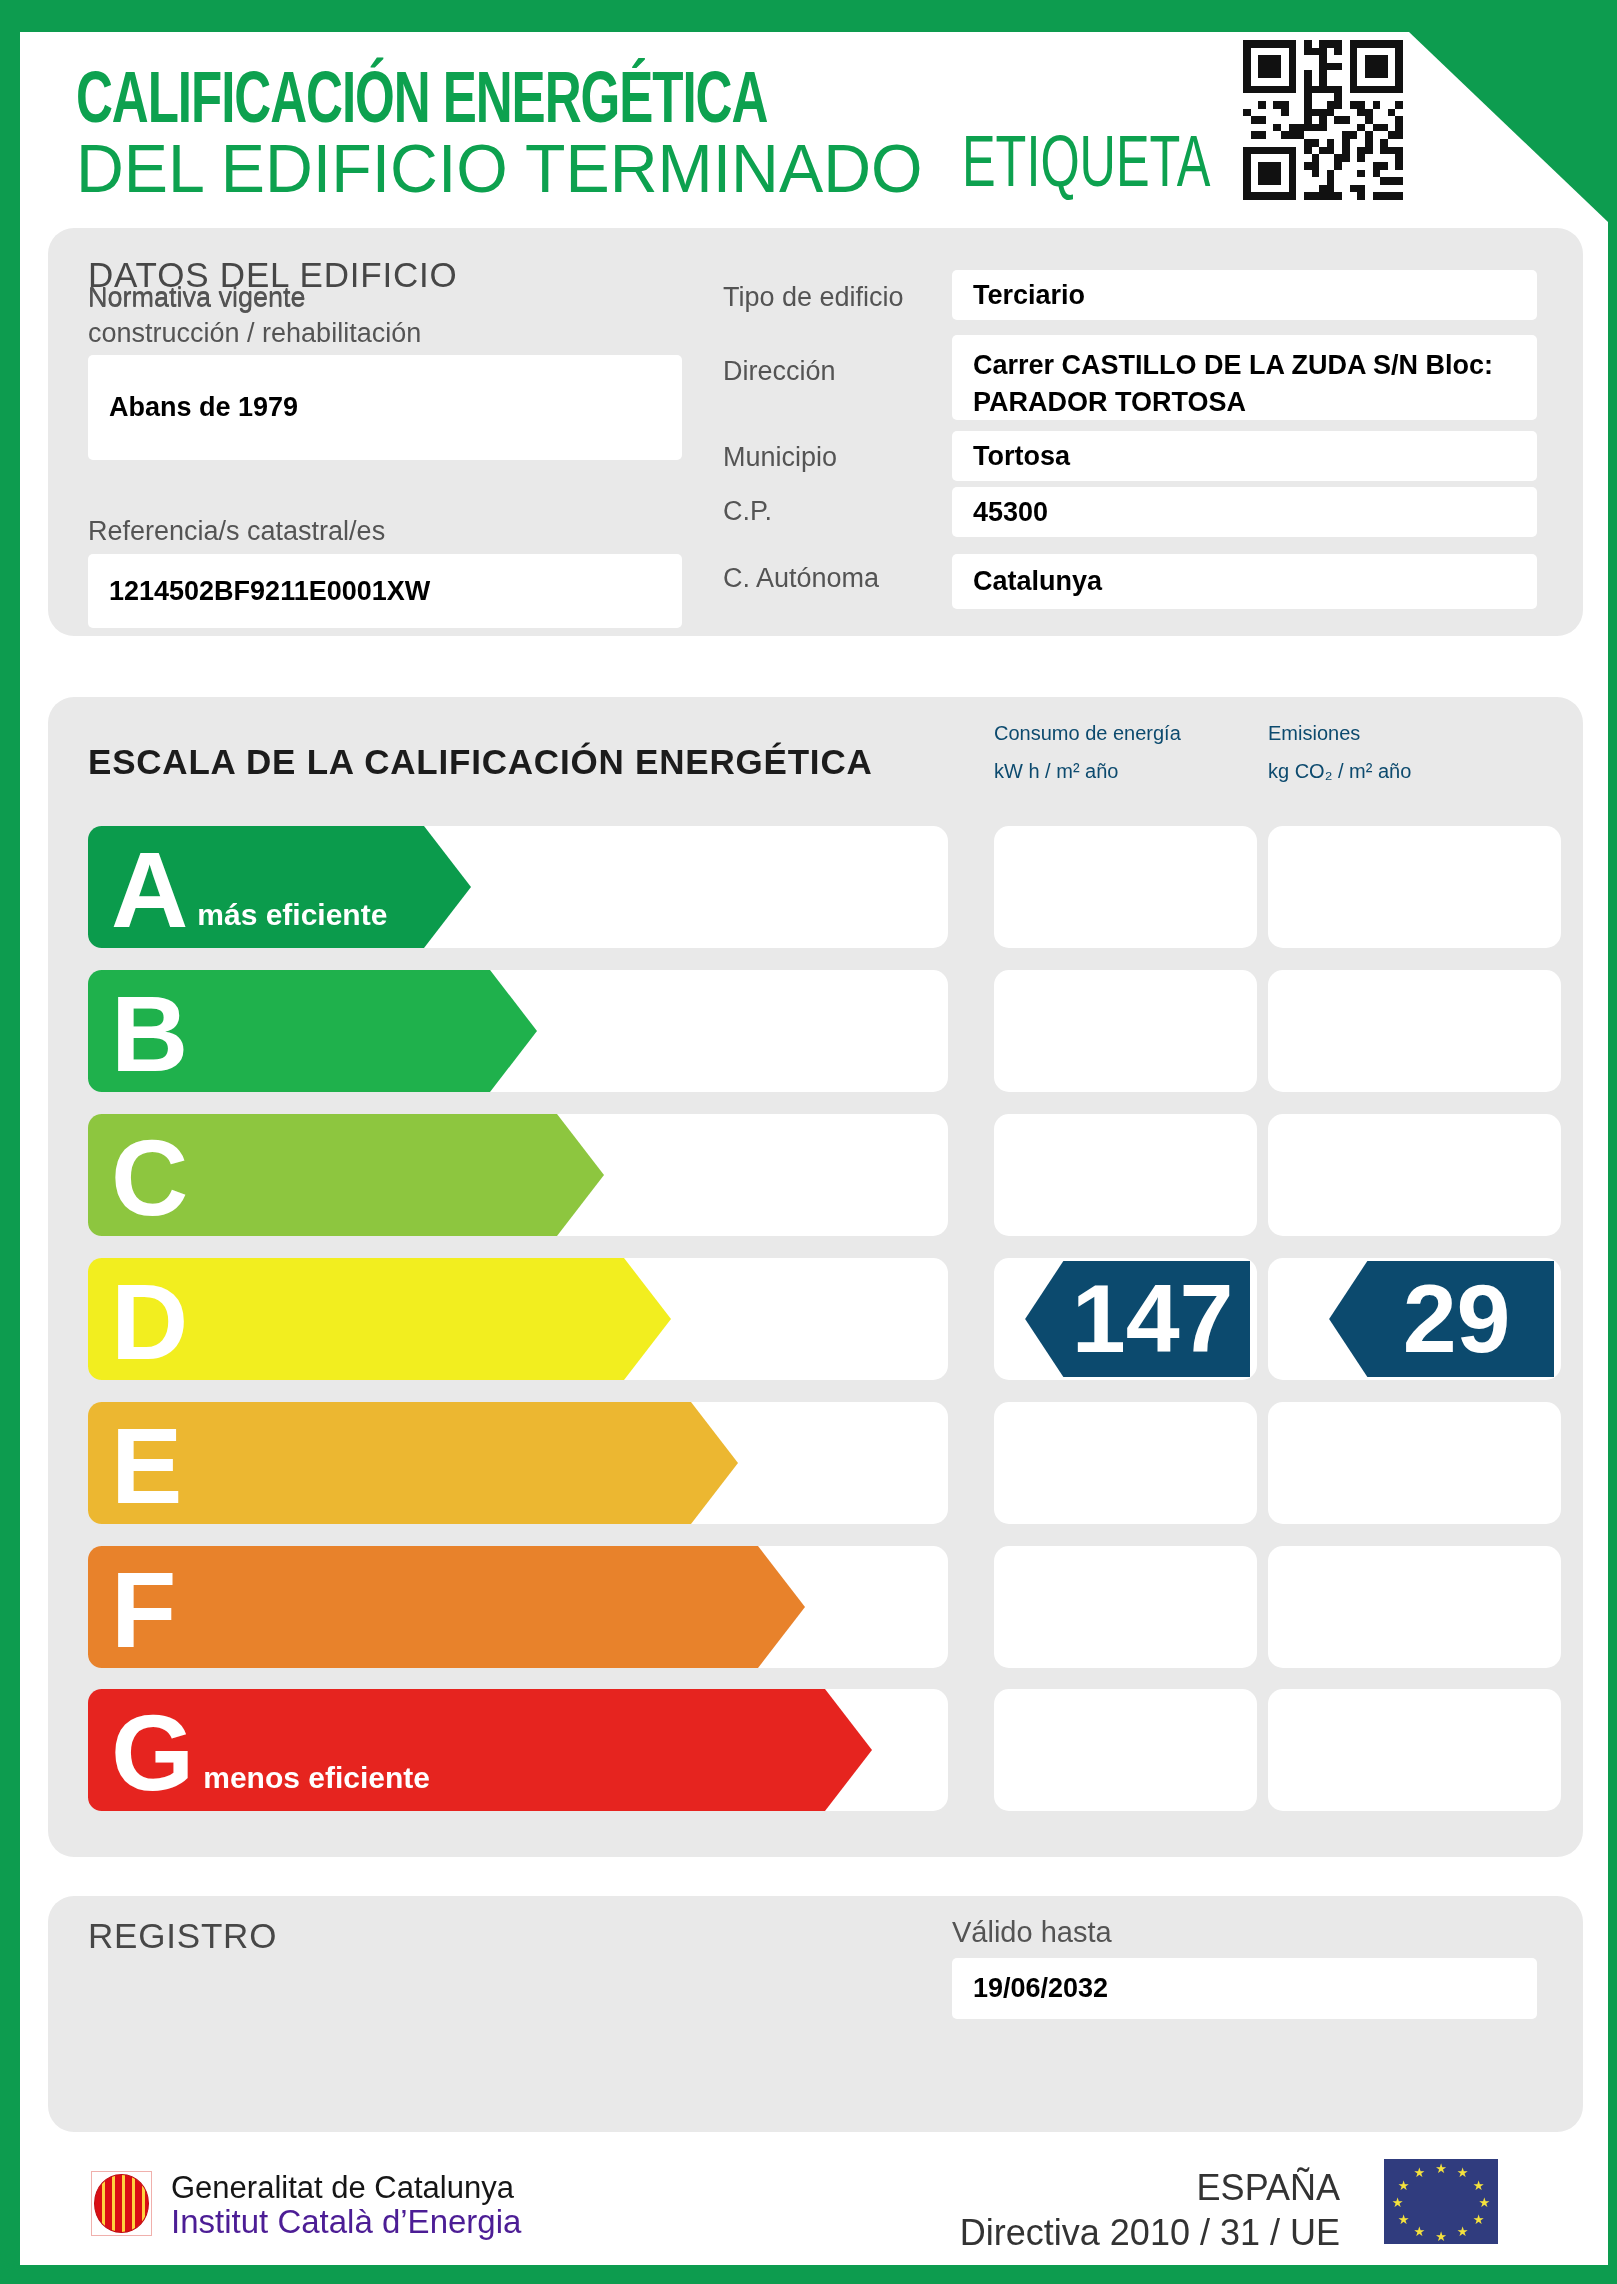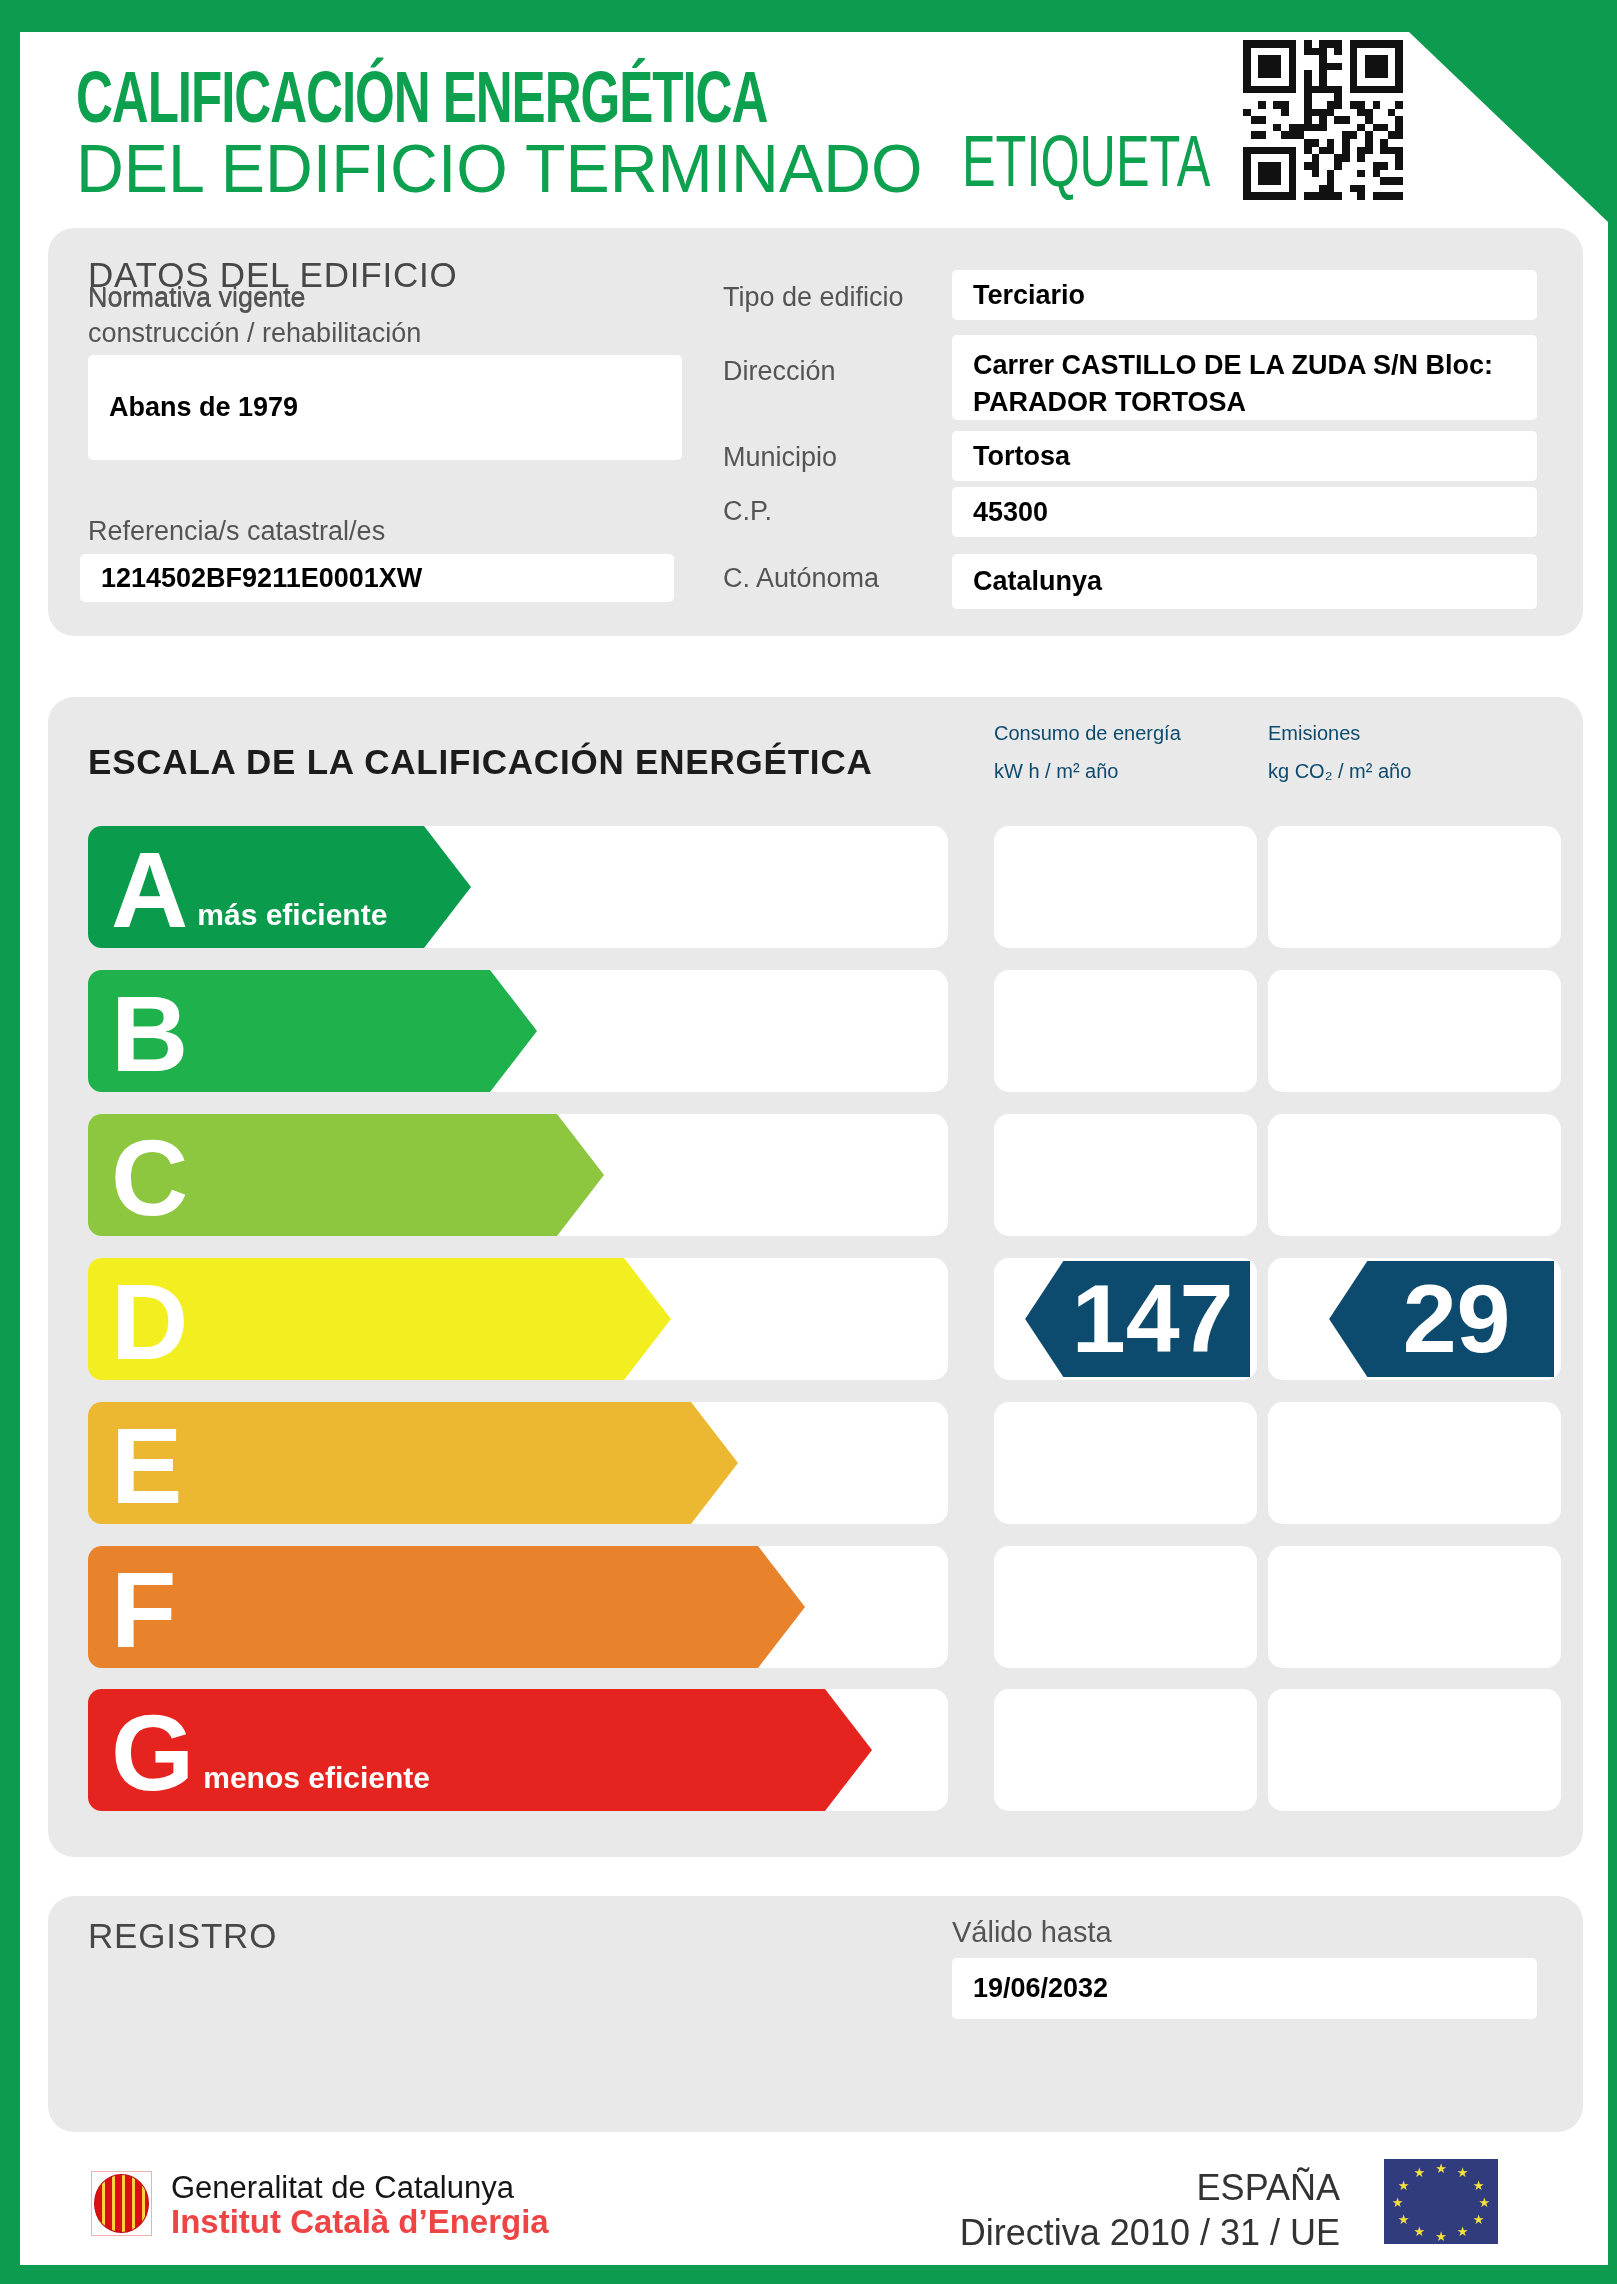--- a/index.html
+++ b/index.html
@@ -45,21 +45,21 @@
          clip-path:polygon(0 50%,17% 0,100% 0,100% 100%,17% 100%);
          display:flex;align-items:center;justify-content:center;padding-left:30px;
          font-size:97px;font-weight:bold}
   .badge:empty{display:none}
   .col-header{position:absolute;font-size:20px;color:#0c4a6e;text-align:left;line-height:38px}
   
   .logo{position:absolute;left:91px;top:2171px;width:61px;height:65px;border:1.5px solid #f0b0ac;background:#fff}
   .logo-oval{position:absolute;inset:2.3px;border-radius:50%;border:1.5px solid #c00d12;
              background:repeating-linear-gradient(90deg,#da0e14 0 6.9px,#ffd23d 6.9px 10px)}
   .org1{position:absolute;left:171px;top:2170px;font-size:31px;color:#161616;white-space:nowrap}
-  .org2{position:absolute;left:171px;top:2203px;font-size:33px;font-weight:bold;color:#ef4444;white-space:nowrap}
+  .org2{position:absolute;left:171px;top:2203px;font-size:33px;font-weight:normal;color:#4c1d95;white-space:nowrap}
   .espana{position:absolute;left:914px;top:2167px;width:426px;text-align:right;font-size:36px;color:#333}
   .directiva{position:absolute;left:914px;top:2212px;width:426px;text-align:right;font-size:36px;color:#333}
   .eu-flag{position:absolute;left:1384px;top:2159px;width:114px;height:85px;background:#303c7e}
   .eu-star{position:absolute;transform:translate(-50%,-50%);color:#f5e23d;font-size:13px;line-height:13px}
 </style>
 </head>
 <body>
 
 <div class="page">
 
@@ -209,21 +209,21 @@
 
     <div class="lbl" style="left:40px;top:55px;margin-top:0;top:55px">Normativa vigente</div>
   </section>
 
   <div class="lbl" style="left:88px;top:282px">Normativa vigente</div>
   <div class="lbl" style="left:88px;top:318px">construcción / rehabilitación</div>
   <div class="whitebox" style="left:88px;top:355px;width:594px;height:105px">
     <span>Abans de 1979</span>
   </div>
   <div class="lbl" style="left:88px;top:516px">Referencia/s catastral/es</div>
-  <div class="whitebox" style="left:80px;top:554px;width:594px;height:48px">
+  <div class="whitebox" style="left:88px;top:554px;width:594px;height:74px">
     <span>1214502BF9211E0001XW</span>
   </div>
 
   <div class="lbl" style="left:723px;top:282px">Tipo de edificio</div>
   <div class="whitebox" style="left:952px;top:270px;width:585px;height:50px">
     <span>Terciario</span>
   </div>
 
   <div class="lbl" style="left:723px;top:356px">Dirección</div>
   <div class="whitebox wrap" style="left:952px;top:335px;width:585px;height:85px">

